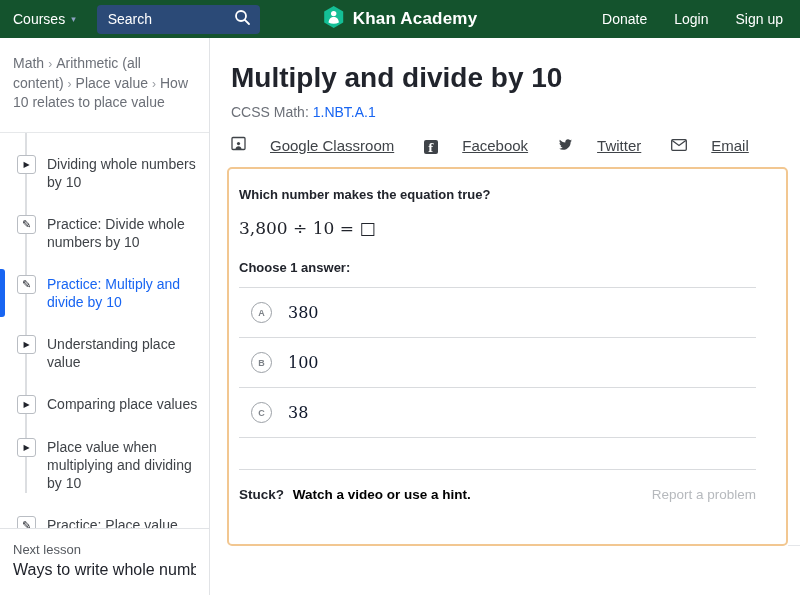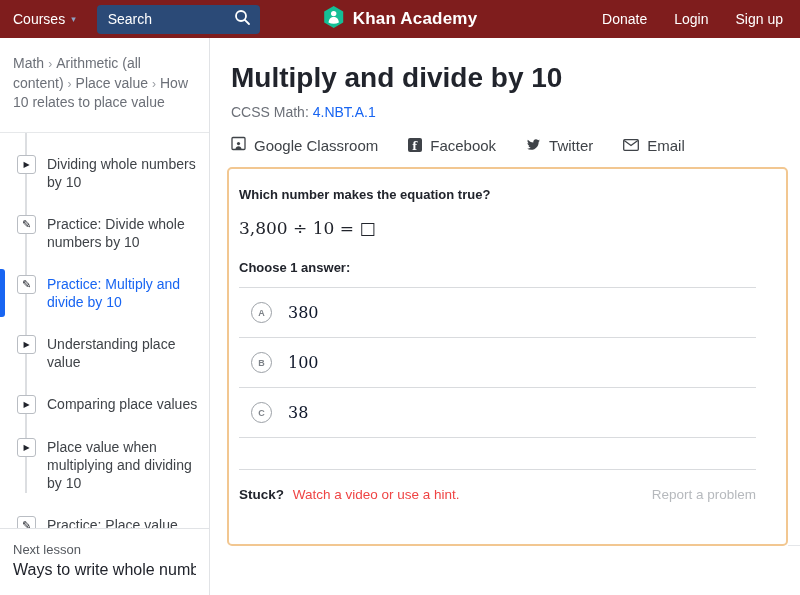--- a/index.html
+++ b/index.html
@@ -1,20 +1,20 @@
 <!DOCTYPE html>
 <html><head>
 <meta charset="utf-8">
 <style>
   * { margin:0; padding:0; box-sizing:border-box; }
   html,body { width:800px; height:595px; overflow:hidden; }
   body { font-family:"Liberation Sans", sans-serif; background:#fff; color:#21242c; }
 
   
-  .header { height:38px; background:#7f1d1d; display:flex; align-items:center; position:relative; color:#fff; }
+  .header { height:38px; background:#14532d; display:flex; align-items:center; position:relative; color:#fff; }
   .courses { margin-left:13px; font-size:14px; display:flex; align-items:center; gap:6px; cursor:pointer; white-space:nowrap; }
   .caret { font-size:9px; color:#8fa3c4; }
   .searchbox { margin-left:21px; width:163px; height:29px; background:#2b4a77; border-radius:4px; display:flex; align-items:center; padding:0 9px 0 11px; }
   .searchbox input { flex:1; min-width:0; background:transparent; border:none; outline:none; color:#fff; font-size:14px; font-family:inherit; }
   .searchbox input::placeholder { color:#fff; opacity:1; }
   .logo { position:absolute; left:50%; transform:translateX(-50%); display:flex; align-items:center; gap:8px; cursor:pointer; }
   .logo-text { font-size:17px; font-weight:bold; letter-spacing:.2px; }
   .header-links { margin-left:auto; display:flex; gap:27px; margin-right:17px; font-size:14px; }
   .header-links span { cursor:pointer; }
 
@@ -40,38 +40,38 @@
   .nl-label { font-size:13px; color:#55595f; margin-bottom:4px; }
   .nl-title { font-size:16px; color:#21242c; white-space:nowrap; overflow:hidden; cursor:pointer; }
 
   
   .main { flex:1; display:flex; flex-direction:row; background:#fff; overflow:hidden; }
   .main-inner { padding:24px 0 0 17px; }
   .page-title { font-size:28px; line-height:32px; font-weight:bold; color:#21242c; margin-left:4px; }
   .ccss { margin:10px 0 0 4px; font-size:14px; color:#6c7078; }
   .ccss .code { color:#1865f2; cursor:pointer; }
   .share-row { display:flex; gap:30px; margin:16px 0 0 4px; font-size:15px; color:#3f4348; align-items:center; }
-  .share-item { display:flex; align-items:center; gap:8px; cursor:pointer; }
+  .share-item { display:flex; align-items:flex-end; gap:24px; cursor:pointer;text-decoration:underline; }
   .fb-icon { width:14px; height:14px; background:#3f4348; border-radius:2px; position:relative; }
   .fb-icon::after { content:"f"; position:absolute; left:4px; bottom:-1px; color:#fff; font-size:11px; font-weight:bold; font-family:"DejaVu Serif", serif; }
 
   
   .card { margin-top:13px; width:561px; border:2px solid #f2c791; border-radius:5px; background:#fff; padding:18px 30px 42px 10px; }
   .question { font-size:13px; font-weight:bold; color:#21242c; }
   .equation { margin-top:16px; font-family:"DejaVu Serif", serif; font-size:17px; color:#21242c; }
   .choose { margin-top:22px; font-size:13px; font-weight:bold; color:#21242c; }
   .options { margin-top:12px; }
   .option { display:flex; align-items:center; padding:14px 0 14px 12px; border-top:1px solid #d9dbde; cursor:pointer; }
   .option:last-child { border-bottom:1px solid #d9dbde; }
   .radio { flex:none; width:21px; height:21px; border:1.5px solid #9ba0a6; border-radius:50%; display:flex; align-items:center; justify-content:center; font-size:9px; font-weight:bold; color:#7d8288; background:#fff; }
   .value { margin-left:16px; font-family:"DejaVu Serif", serif; font-size:16px; color:#0f172a; }
   .hint-spacer { height:32px; border-bottom:1px solid #d9dbde; }
   .stuck-row { display:flex; justify-content:space-between; align-items:baseline; padding-top:17px; font-size:13.5px; }
   .stuck-prefix { font-weight:bold; color:#21242c; }
-  .stuck-link { color:#ef4444; font-weight:normal; margin-left:5px; cursor:pointer; }
+  .stuck-link { color:#000000; font-weight:bold; margin-left:5px; cursor:pointer; }
   .report { color:#b6b9bd; cursor:pointer; }
 
   
   .task-footer { margin-top:auto; height:50px; border-top:1px solid #e4e6e9; display:flex; align-items:center; padding:0 14px 0 18px; background:#fff; }
   .footer-right { margin-left:auto; display:flex; align-items:center; }
   .do-label { font-size:15px; font-weight:bold; color:#21242c;padding-left:28px; }
   .dots { display:flex; align-items:center; gap:8px; margin-left:14px; }
   .dot { width:9px; height:9px; border:1.5px solid #b4b8bd; border-radius:50%; background:#fff; }
   .dot:first-child { width:13px; height:13px; border-color:#9ba0a6; }
   .check-btn { margin-left:24px; width:98px; height:36px; background:#b9bdc2; border:none; border-radius:4px; color:#14532d; font-size:14px; font-weight:bold; font-family:inherit; cursor:default; }
@@ -181,21 +181,21 @@
       <div class="nl-label">Next lesson</div>
       <div class="nl-title">Ways to write whole numb…</div>
     </div>
   </div>
 
   <div class="main">
     <div class="main-inner">
       <div class="page-title">Multiply and divide by 10</div>
       <div class="ccss">
         <span>CCSS Math:</span>
-        <span class="code">4.NBT.A.1</span>
+        <span class="code">1.NBT.A.1</span>
       </div>
       <div class="share-row">
         <span class="share-item">
           <span>
             <svg width="15" height="15" viewBox="0 0 15 15">
                 <rect x="1" y="1.5" width="13" height="12" rx="1" fill="none" stroke="#3f4348" stroke-width="1.3"></rect>
                 <circle cx="7.5" cy="7.6" r="1.6" fill="#3f4348"></circle>
                 <path d="M4.4,13.5 C4.6,11.3 5.9,10.3 7.5,10.3 C9.1,10.3 10.4,11.3 10.6,13.5 Z" fill="#3f4348"></path>
               </svg>
           </span>

